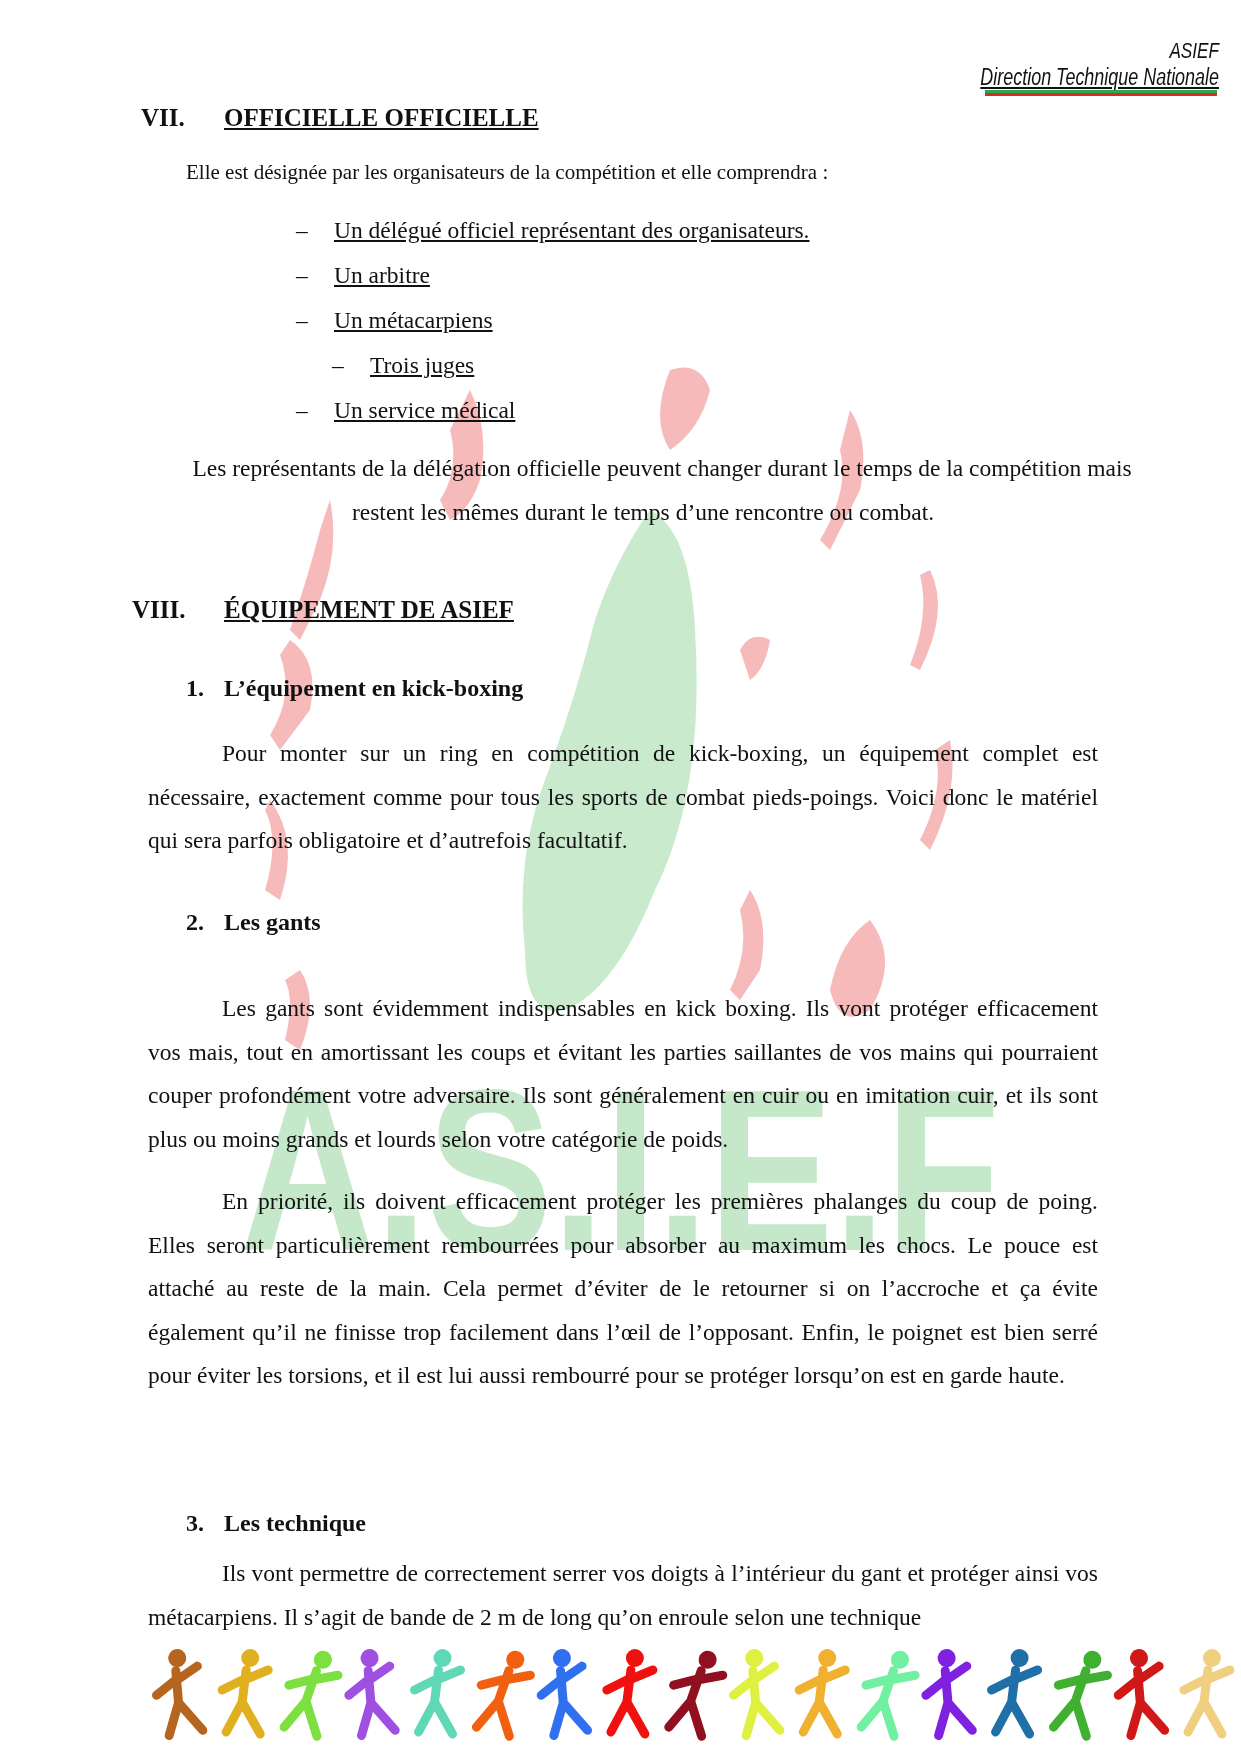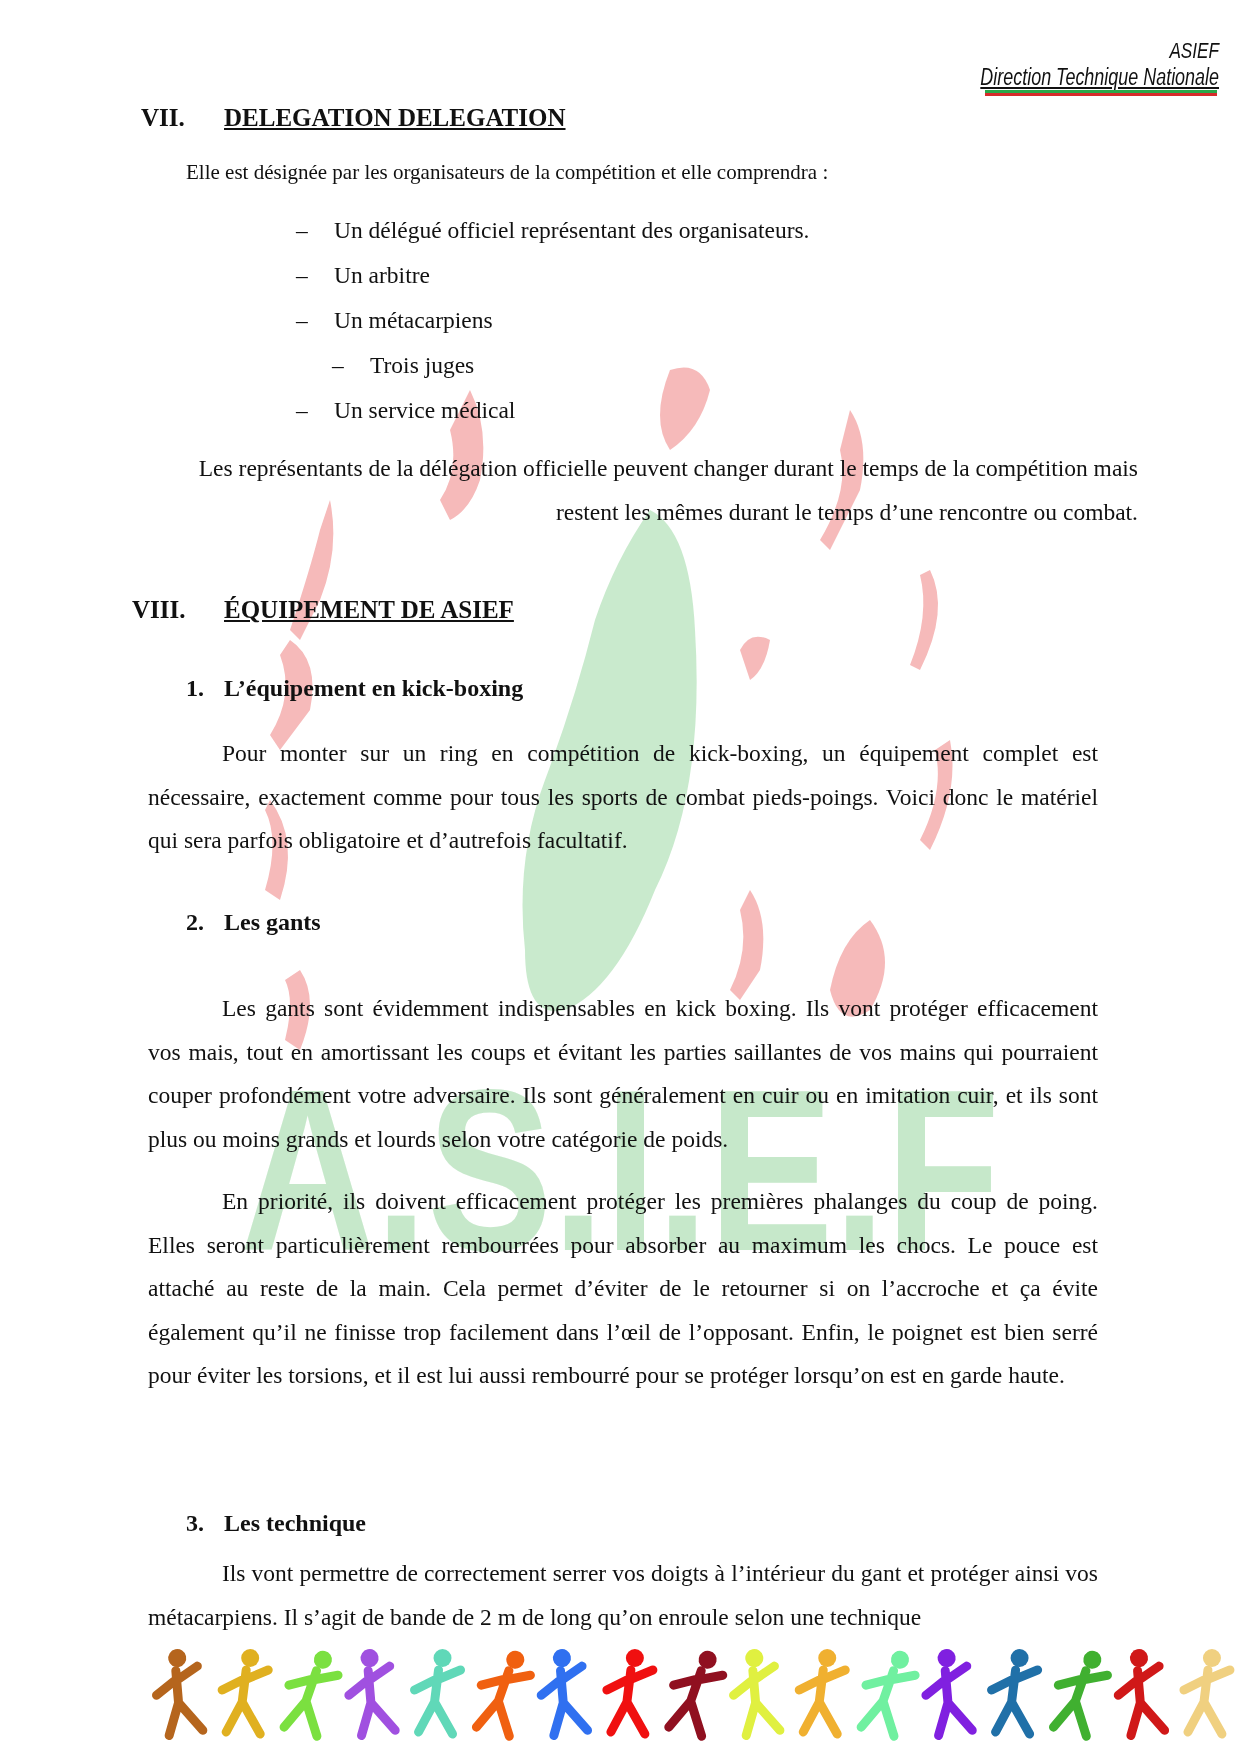--- a/index.html
+++ b/index.html
@@ -11,21 +11,21 @@
   .header .org { font-size:22px; line-height:26px; }
   .header .dtn { font-size:23px; line-height:26px; text-decoration:underline; }
   .hdr-rule { position:absolute; left:985px; width:232px; height:3px; }
   .abs { position:absolute; white-space:nowrap; }
   .h1 { font-weight:bold; font-size:25px; }
   .h1 .title { text-decoration:underline; }
   .h2 { font-weight:bold; font-size:24px; }
   .body-text { font-size:21px; }
   .para { position:absolute; left:148px; width:950px; font-size:23.5px; line-height:43.5px; text-align:justify; }
   .para.indent { text-indent:74px; }
-  .bullet { position:absolute; left:296px; font-size:23.5px; white-space:nowrap; }
+  .bullet { position:absolute; left:296px; font-size:23.5px; white-space:nowrap;text-decoration:underline; }
   .bullet .dash { display:inline-block; width:38px; }
   .banner { position:absolute; left:150px; top:1640px; width:1090px; height:112px; }
 </style>
 </head>
 <body>
 
 <svg class="watermark" viewBox="0 0 940 1000">
   <g fill="#f3a3a3" opacity="0.75">
     <path d="M520 20 q30 -10 40 20 q-10 40 -40 60 q-20 -30 0 -80z"></path>
     <path d="M320 40 q20 40 10 90 q-10 30 -30 40 l-10 -20 q20 -30 10 -70z"></path>
@@ -45,31 +45,31 @@
 </svg>
 
 <div class="header">
   <div class="org">ASIEF</div>
   <div class="dtn">Direction Technique Nationale</div>
 </div>
 <div class="hdr-rule" style="top:90px;background:#2aa84a;"></div>
 <div class="hdr-rule" style="top:93px;background:#d62b2b;"></div>
 
 <div class="abs h1" style="left:141px;top:104px;">
-  <span style="display:inline-block;width:83px;">VII.</span><span class="title">DELEGATION DELEGATION</span>
+  <span style="display:inline-block;width:83px;">VII.</span><span class="title">OFFICIELLE OFFICIELLE</span>
 </div>
 <div class="abs body-text" style="left:186px;top:160px;">Elle est désignée par les organisateurs de la compétition et elle comprendra :</div>
 
 <div class="bullet" style="top:217px;"><span class="dash">–</span><span>Un délégué officiel représentant des organisateurs.</span></div>
 <div class="bullet" style="top:262px;"><span class="dash">–</span><span>Un arbitre</span></div>
 <div class="bullet" style="top:307px;"><span class="dash">–</span><span>Un métacarpiens</span></div>
 <div class="bullet" style="top:352px;margin-left:36px;"><span class="dash">–</span><span>Trois juges</span></div>
 <div class="bullet" style="top:397px;"><span class="dash">–</span><span>Un service médical</span></div>
 
-<div class="para" style="top:447px;text-indent:38px;text-align:right;width:990px;">Les représentants de la délégation officielle peuvent changer durant le temps de la compétition mais restent les mêmes durant le temps d’une rencontre ou combat.</div>
+<div class="para" style="top:447px;text-indent:38px;text-align:center;width:990px;">Les représentants de la délégation officielle peuvent changer durant le temps de la compétition mais restent les mêmes durant le temps d’une rencontre ou combat.</div>
 
 <div class="abs h1" style="left:132px;top:596px;">
   <span style="display:inline-block;width:92px;">VIII.</span><span class="title">ÉQUIPEMENT DE ASIEF</span>
 </div>
 
 <div class="abs h2" style="left:186px;top:675px;">
   <span style="display:inline-block;width:38px;">1.</span><span>L’équipement en kick-boxing</span>
 </div>
 <div class="para indent" style="top:732px;">Pour monter sur un ring en compétition de kick-boxing, un équipement complet est nécessaire, exactement comme pour tous les sports de combat pieds-poings. Voici donc le matériel qui sera parfois obligatoire et d’autrefois facultatif.</div>
 

